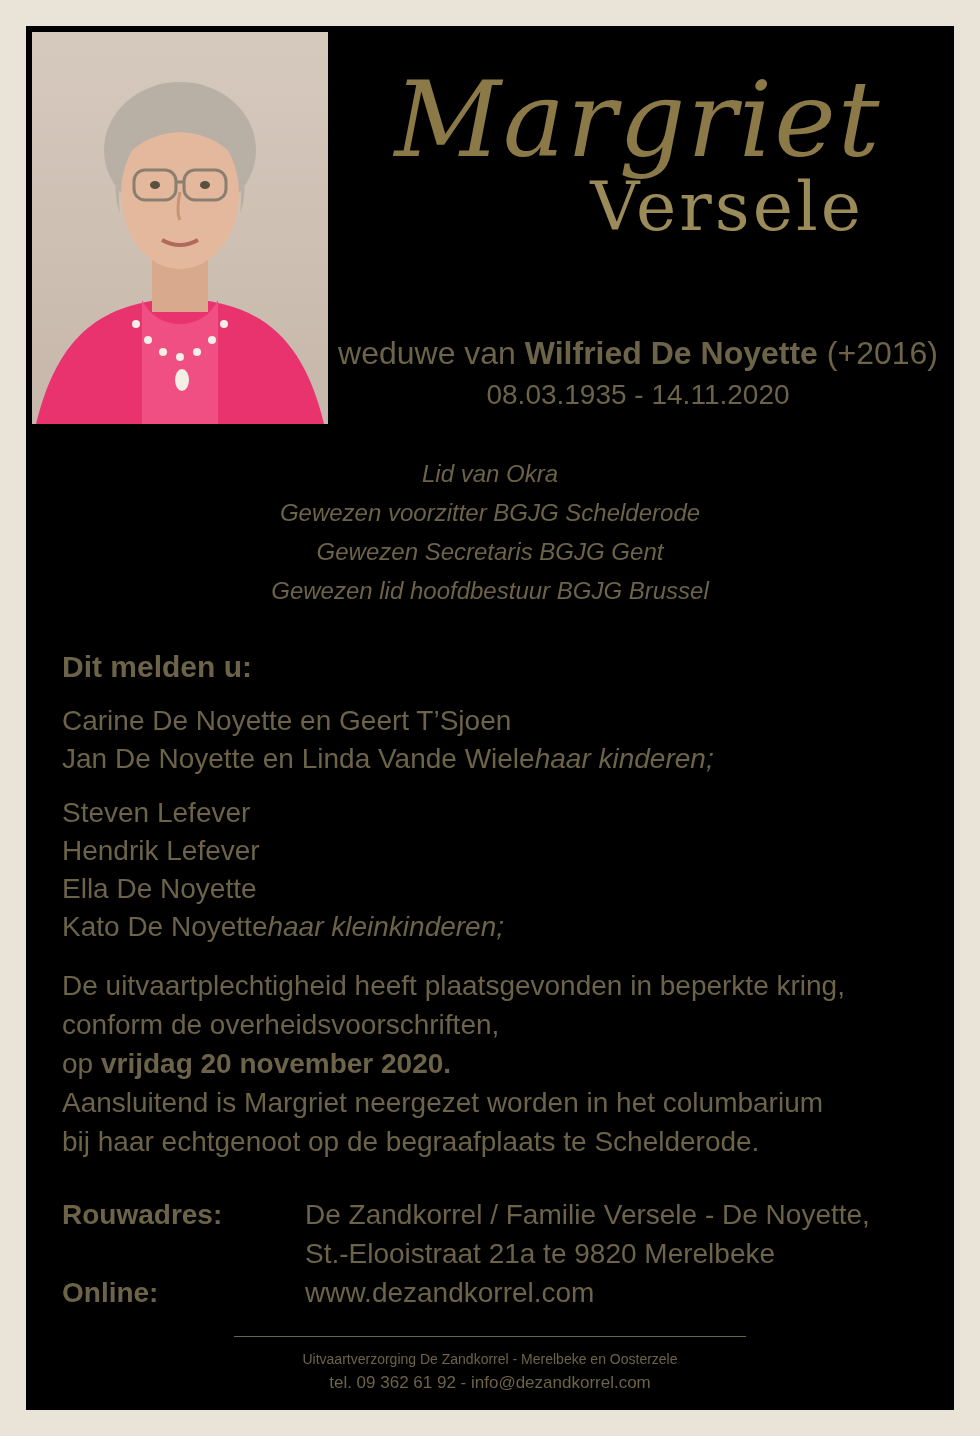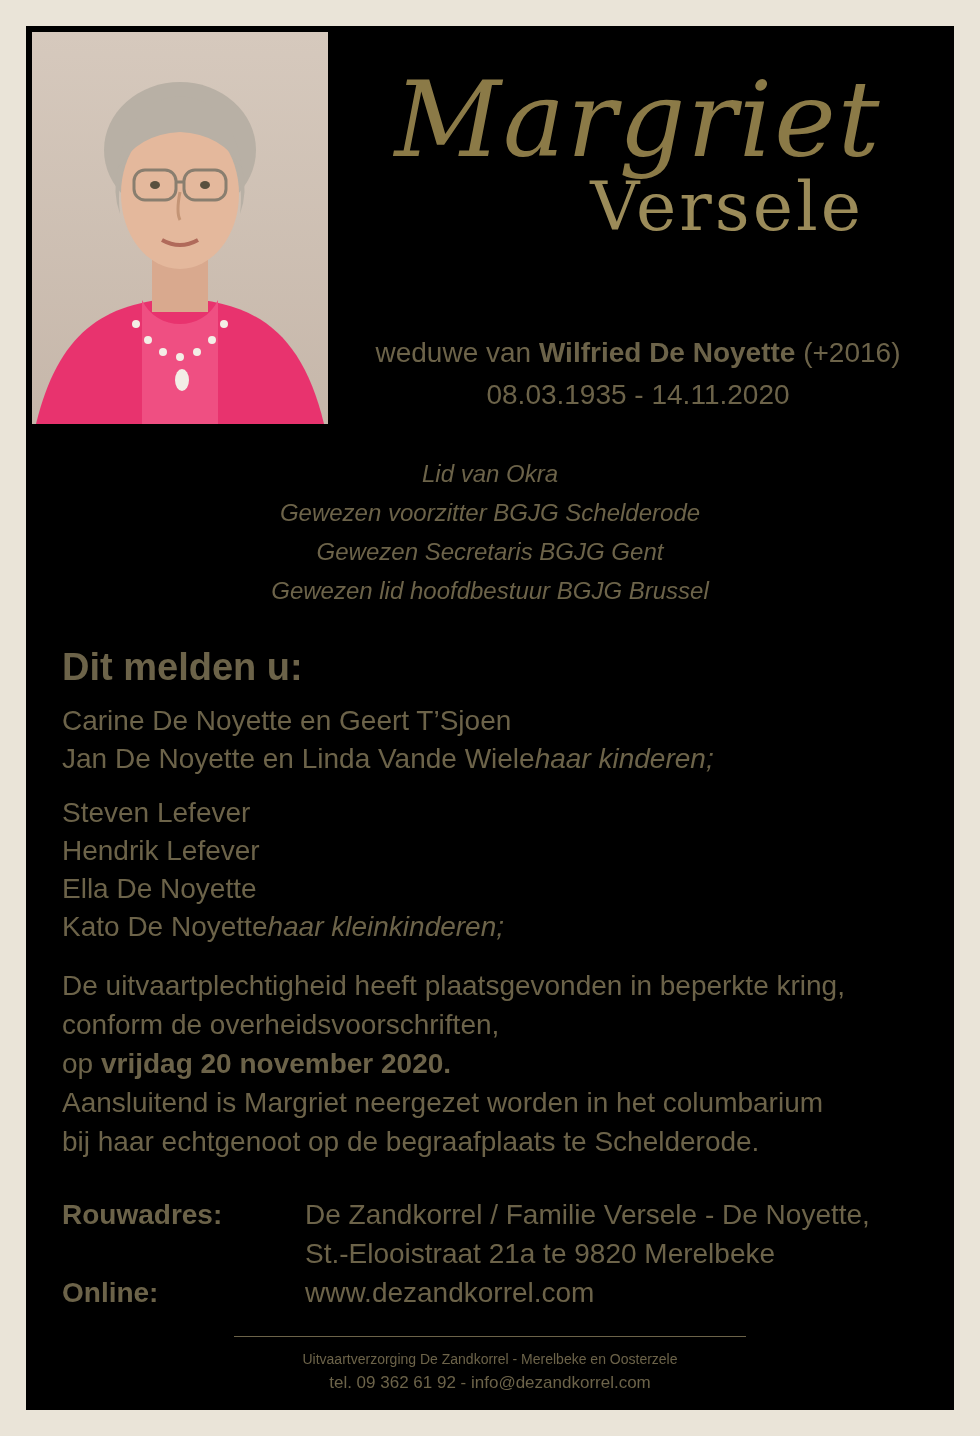--- a/index.html
+++ b/index.html
@@ -39,38 +39,38 @@
   }
   .surname {
     font-family:"DejaVu Serif", serif;
     font-size:68px;
     line-height:58px;
     color:#9b8b59;
     text-align:right;
     padding-right:84px;
     letter-spacing:3px;
   }
-  .widow-line { margin-top:100px; text-align:center; font-size:28px; line-height:34px; }
+  .widow-line { margin-top:100px; text-align:center; font-size:32px; line-height:34px; }
   .dates { margin-top:8px; text-align:center; font-size:28px; line-height:34px; }
 
   .bold { font-weight:bold; }
 
   
   .memberships {
     margin-top:30px;
     text-align:center;
     font-style:italic;
     font-size:24px;
     line-height:39px;
   }
 
   
   .body-block { padding:0 40px 0 36px; font-size:28px; }
 
-  .announce { margin-top:40px; font-size:38px; line-height:34px; font-weight:bold; }
+  .announce { margin-top:40px; font-size:30px; line-height:34px; font-weight:bold; }
 
   .person-group { margin-top:18px; }
   .person-group.second { margin-top:16px; }
   .person-row { display:flex; justify-content:flex-start; line-height:38px; }
   .role { font-style:italic; white-space:nowrap; }
 
   .ceremony { margin-top:20px; line-height:39px; }
 
   .addresses {
     margin-top:34px;

